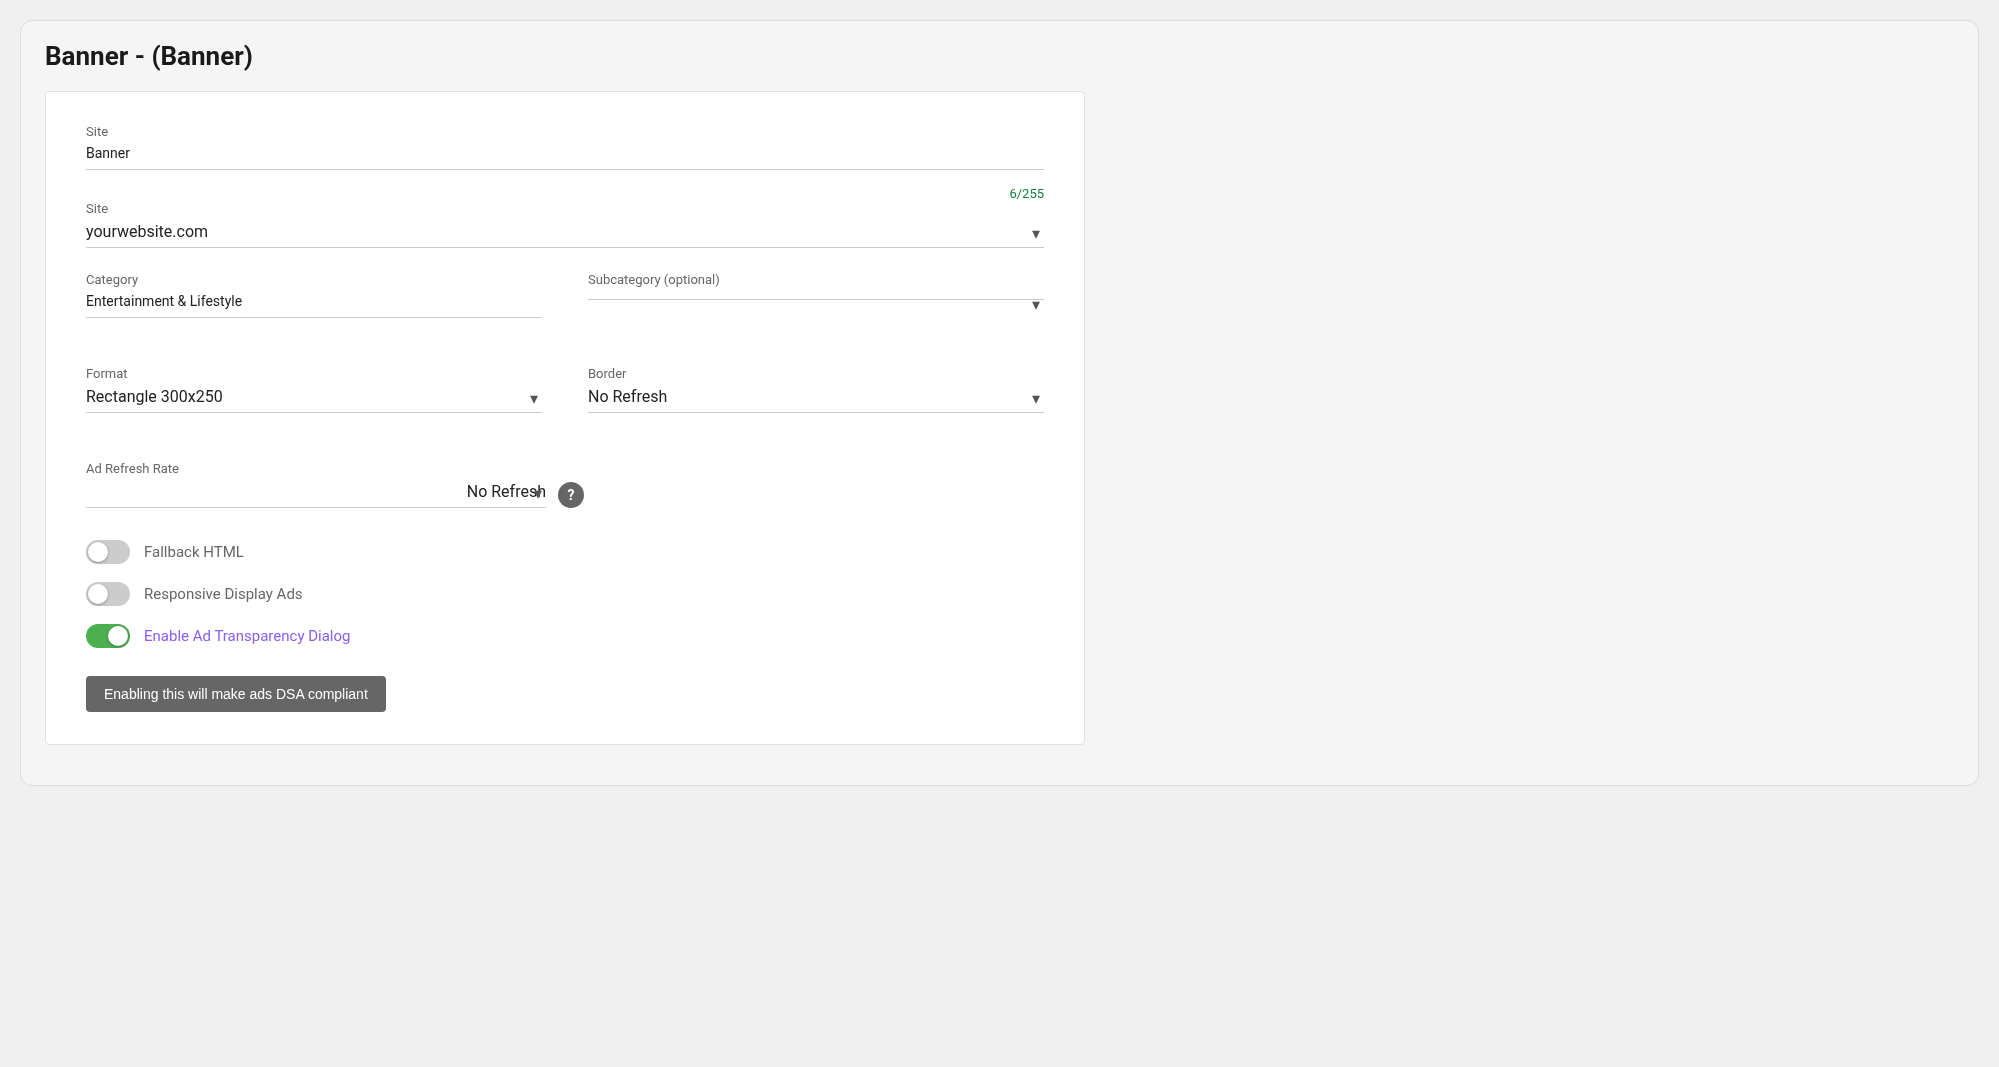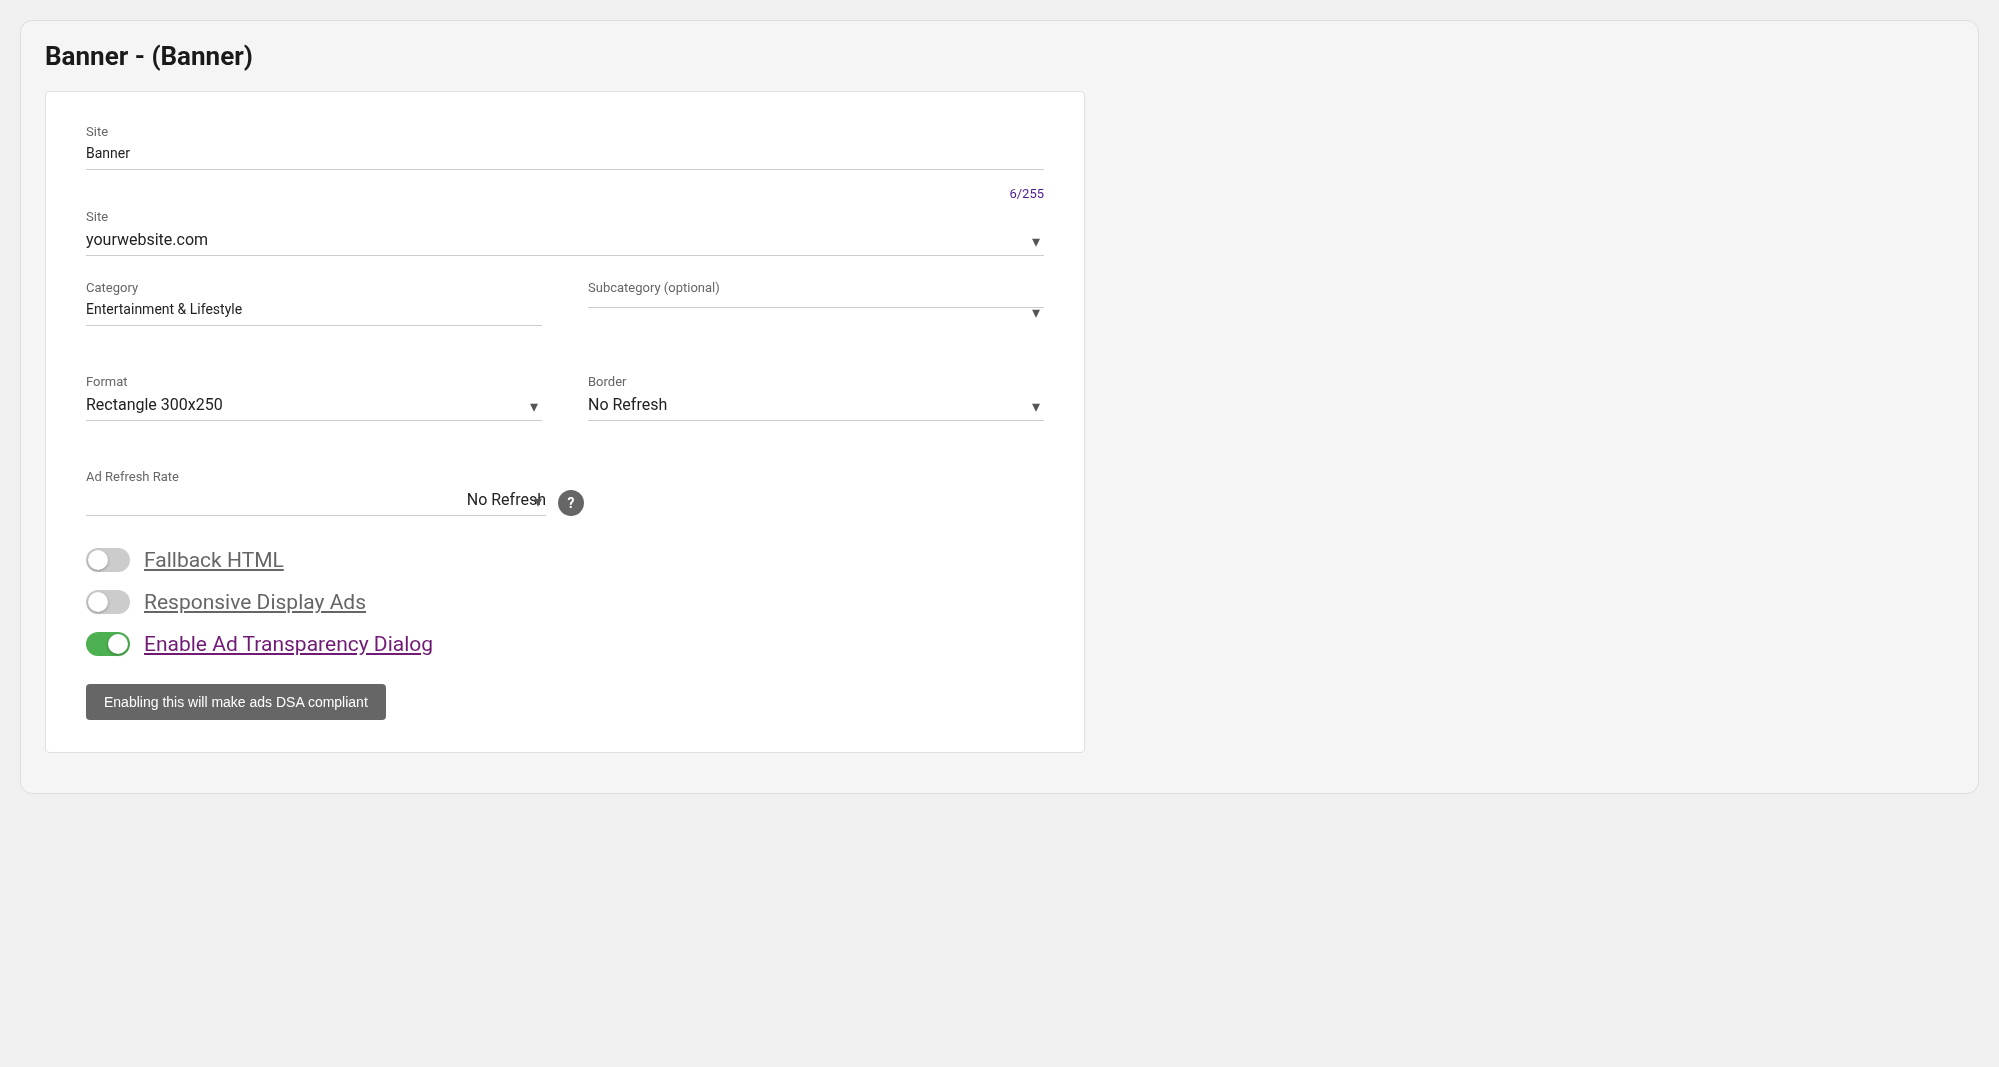--- a/index.html
+++ b/index.html
@@ -58,23 +58,23 @@
       font-size: 14px;
       color: #222;
       font-weight: 400;
       padding-bottom: 8px;
       border-bottom: 1px solid #ccc;
       display: block;
     }
 
     .field-count {
       font-size: 13px;
-      color: #4c1d95;
+      color: #15803d;
       text-align: right;
-      margin-bottom: 8px;
+      margin-bottom: 0;
     }
 
     .select-wrapper {
       position: relative;
       border-bottom: 1px solid #ccc;
       padding-bottom: 6px;
     }
 
     .select-value {
       font-size: 16px;
@@ -133,27 +133,26 @@
 
     .toggle.off .toggle-knob {
       left: 2px;
     }
 
     .toggle.on .toggle-knob {
       left: 22px;
     }
 
     .toggle-label {
-      font-size: 21px;
+      font-size: 15px;
       color: #666;
-      text-decoration: underline;
     }
 
     .toggle-label.active {
-      color: #701a75;
+      color: #8b5cf6;
     }
 
     
     .refresh-row {
       display: flex;
       align-items: center;
       gap: 12px;
       margin-bottom: 32px;
     }
 

